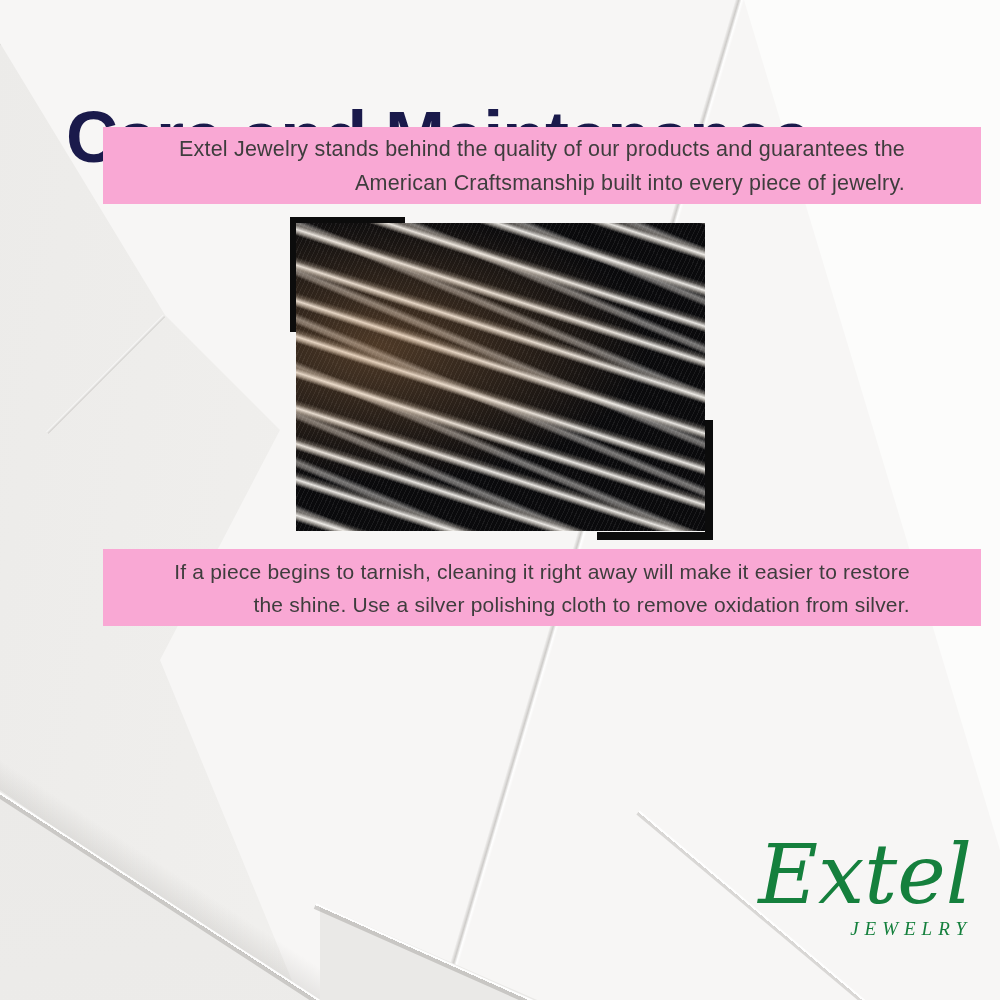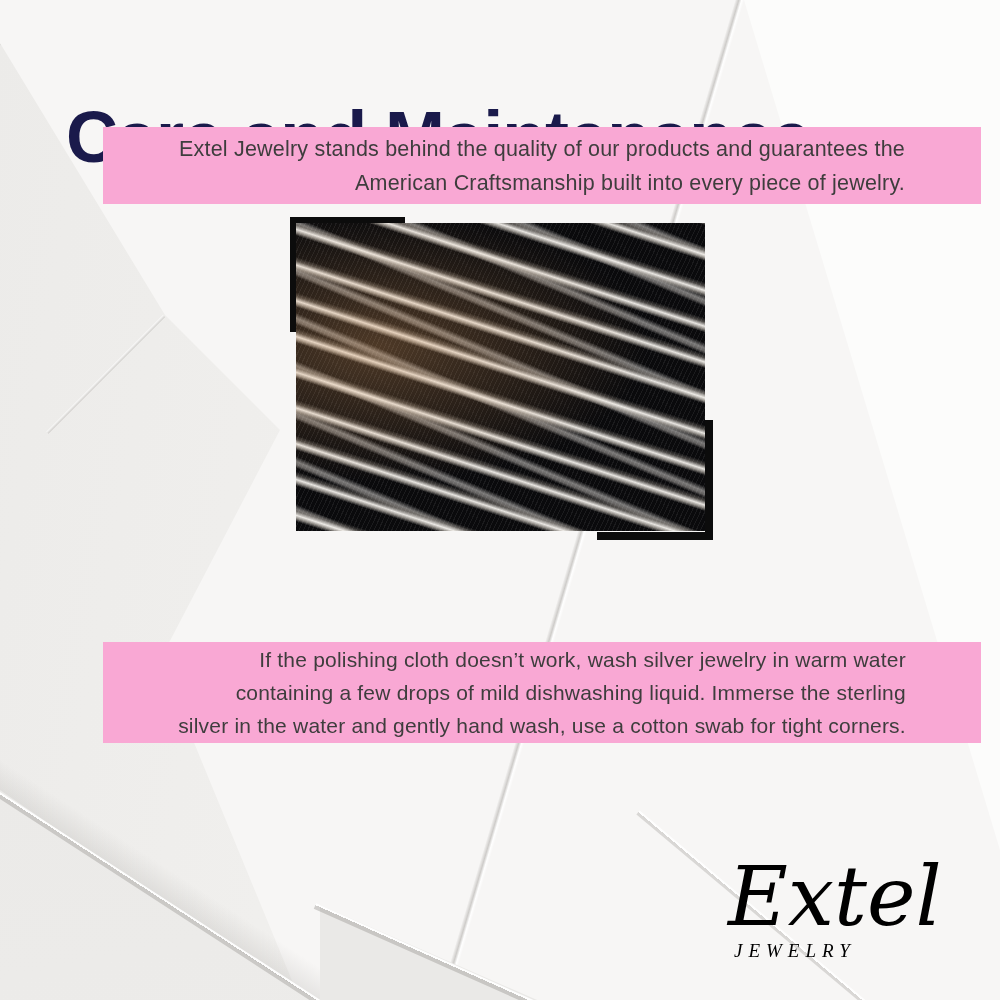--- a/index.html
+++ b/index.html
@@ -84,21 +84,21 @@
         rgba(0,0,0,0) 0px, rgba(0,0,0,0) 9px,
         rgba(168,163,156,.8) 12px, rgba(244,241,236,.95) 15px,
         rgba(118,113,107,.6) 19px, rgba(0,0,0,0) 23px, rgba(0,0,0,0) 34px),
       repeating-linear-gradient(23deg,
         rgba(0,0,0,0) 0 14px, rgba(205,200,195,.45) 17px,
         rgba(235,232,228,.5) 20px, rgba(0,0,0,0) 25px, rgba(0,0,0,0) 44px);
     filter:blur(.4px);
   }
 
   
-  .logo{position:absolute;left:728px;top:852px;width:244px;text-align:left;color:#000000;}
+  .logo{position:absolute;left:728px;top:830px;width:244px;text-align:right;color:#15803d;}
   .logo-script{
     font-family:"DejaVu Serif", serif;font-style:italic;
     font-size:82px;line-height:1.1;
   }
   .logo-tagline{
     font-family:"Liberation Serif", serif;
     font-size:19px;letter-spacing:6px;text-indent:6px;margin-top:-2px;font-style:italic;
   }
 </style>
 </head>
@@ -120,22 +120,21 @@
 
   <h1 class="title">Care and Maintenance</h1>
 
   <div class="box subtitle">Extel Jewelry stands behind the quality of our products and guarantees the
 American Craftsmanship built into every piece of jewelry.</div>
 
   <div class="bracket tl"></div>
   <div class="bracket br"></div>
   <div class="photo" role="img" aria-label="Close-up photo of assorted silver chains draped diagonally on a black background"></div>
 
-  <div class="box p2">If the polishing cloth doesn’t work, wash silver jewelry in warm water
-containing a few drops of mild dishwashing liquid. Immerse the sterling
-silver in the water and gently hand wash, use a cotton swab for tight corners.</div>
+  <div class="box p1">If a piece begins to tarnish, cleaning it right away will make it easier to restore
+the shine. Use a silver polishing cloth to remove oxidation from silver.</div>
 
   <div class="logo">
     <div class="logo-script">Extel</div>
     <div class="logo-tagline">JEWELRY</div>
   </div>
 
 </div>
 
 </body></html>

